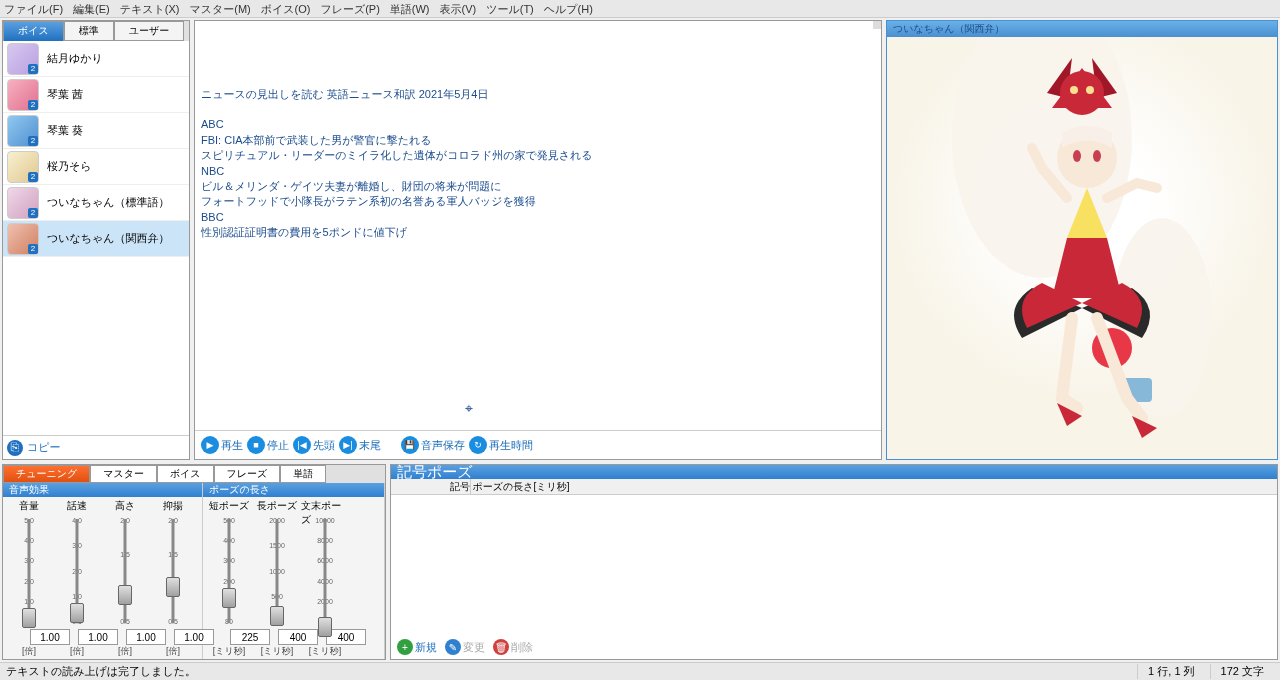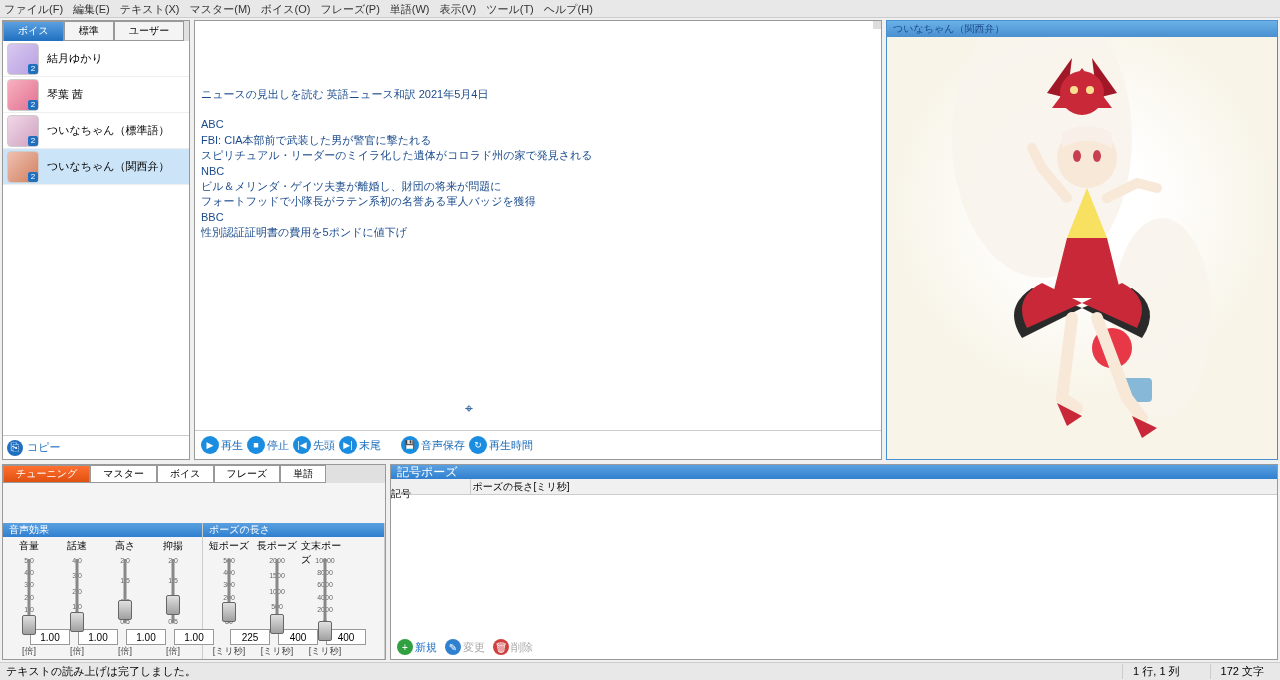--- a/index.html
+++ b/index.html
@@ -24,48 +24,48 @@
 .scroll-ind { position: absolute; right: 0; top: 0; width: 8px; height: 8px; background: #ddd; }
 .play-controls { height: 28px; display: flex; align-items: center; padding: 0 6px; gap: 4px; }
 .pc-btn { display: flex; align-items: center; cursor: pointer; color: #1a6bb8; }
 .pc-ico { width: 18px; height: 18px; border-radius: 50%; background: #1a8de0; color: #fff; display: inline-flex; align-items: center; justify-content: center; margin-right: 2px; font-size: 9px; }
 .pc-sep { width: 12px; }
 .right-panel { width: 392px; border: 1px solid #4a90d0; background: #fff; display: flex; flex-direction: column; }
 .char-header { height: 16px; background: linear-gradient(#6ab0e8, #4a90d0); color: #1a4b8c; padding: 0 6px; font-size: 10px; display: flex; align-items: center; }
 .char-image { flex: 1; background: radial-gradient(circle at 50% 40%, #fff 20%, #f8f4e8 60%); display: flex; align-items: center; justify-content: center; }
 .char-placeholder { width: 300px; height: 420px; position: relative; }
 .bottom { height: 200px; display: flex; gap: 4px; padding: 2px; }
-.tuning-panel { width: 384px; border: 1px solid #999; background: #f4f4f4; display: flex; flex-direction: column; gap: 40px; }
+.tuning-panel { width: 384px; border: 1px solid #999; background: #f4f4f4; display: flex; flex-direction: column; }
 .tuning-tabs { display: flex; height: 18px; background: #e0e0e0; }
 .tuning-tab { padding: 1px 12px; border: 1px solid #999; background: #fff; font-size: 10px; cursor: pointer; }
 .tuning-tab.active { background: linear-gradient(#ff7030, #e05010); color: #fff; }
 .tuning-body { flex: 1; display: flex; }
 .tuning-section { display: flex; flex-direction: column; border-right: 1px solid #ccc; }
 .section-hdr { height: 14px; background: linear-gradient(#5aa0e0, #3080d0); color: #fff; font-size: 10px; padding: 0 6px; display: flex; align-items: center; }
 .sliders-row { flex: 1; display: flex; padding: 2px; }
 .slider-col { width: 48px; display: flex; flex-direction: column; align-items: center; }
 .slider-lbl { font-size: 10px; height: 14px; }
 .slider-track { flex: 1; width: 30px; display: flex; flex-direction: column; justify-content: space-between; align-items: center; position: relative; padding: 4px 0; }
 .slider-track .tick { font-size: 7px; color: #666; }
 .slider-groove { position: absolute; top: 6px; bottom: 6px; width: 3px; background: #888; left: 50%; transform: translateX(-50%); }
 .slider-thumb { position: absolute; width: 14px; height: 20px; background: linear-gradient(#e0e0e0, #a0a0a0); border: 1px solid #666; border-radius: 2px; left: 50%; transform: translateX(-50%); cursor: pointer; }
 .slider-input { width: 40px; height: 16px; font-size: 10px; text-align: center; border: 1px solid #999; margin-left: 42px; }
 .slider-unit { font-size: 9px; color: #444; height: 12px; }
 .symbol-panel { flex: 1; border: 1px solid #999; background: #fff; display: flex; flex-direction: column; }
-.sym-hdr { height: 14px; background: linear-gradient(#5aa0e0, #3080d0); color: #fff; font-size: 12px; padding: 0 6px; display: flex; align-items: center; }
+.sym-hdr { height: 14px; background: linear-gradient(#5aa0e0, #3080d0); color: #fff; font-size: 15px; padding: 0 6px; display: flex; align-items: center; }
 .sym-table-hdr { display: flex; height: 16px; border-bottom: 1px solid #ccc; background: #f0f0f0; }
-.sym-col1 { width: 80px; text-align: left; border-right: 1px solid #ccc; font-size: 10px; padding-top: 8px; }
+.sym-col1 { width: 80px; text-align: right; border-right: 1px solid #ccc; font-size: 10px; padding-top: 1px; }
 .sym-col2 { width: 100px; text-align: center; font-size: 10px; padding-top: 1px; }
 .sym-body { flex: 1; }
 .sym-ctrl { height: 24px; display: flex; align-items: center; padding: 0 6px; gap: 8px; }
 .sym-btn { display: flex; align-items: center; color: #2070c0; cursor: pointer; }
 .sym-btn.disabled { color: #aaa; cursor: default; }
 .sym-ico { width: 16px; height: 16px; border-radius: 50%; display: inline-flex; align-items: center; justify-content: center; margin-right: 2px; color: #fff; font-size: 10px; }
 .statusbar { height: 18px; background: #e8e8e8; border-top: 1px solid #ccc; display: flex; align-items: center; padding: 0 6px; font-size: 10px; }
-.statusbar .sb-right { margin-left: auto; display: flex; gap: 20px; }
+.statusbar .sb-right { margin-left: auto; display: flex; gap: 5px; }
 .statusbar .sb-cell { border-left: 1px solid #ccc; padding: 0 10px; }
 .cursor-ptr { position: absolute; left: 270px; top: 378px; font-size: 14px; pointer-events: none; }
 .av1{background:linear-gradient(135deg,#d8c8f0,#b8a0e0);} .av2{background:linear-gradient(135deg,#f8d090,#f0a050);} .av3{background:linear-gradient(135deg,#f8b0c0,#e07090);} .av4{background:linear-gradient(135deg,#90c8f0,#5090d0);} .av5{background:linear-gradient(135deg,#e0e0e0,#a0a0a0);} .av6{background:linear-gradient(135deg,#f8f0d0,#e0c890);} .av7{background:linear-gradient(135deg,#f0d8e8,#d0a0c0);} .av8{background:linear-gradient(135deg,#f0c0b0,#d08060);} .av9{background:linear-gradient(135deg,#c0d8f0,#8090c0);}
 .anime-svg { width: 100%; height: 100%; }
 </style>
 </head>
 <body>
 
 <div class="menubar">
   <span>ファイル(F)</span>
@@ -88,20 +88,28 @@
       <div class="tab">ユーザー</div>
     </div>
     <div class="voice-list" id="voice-list">
         <div class="voice-item">
           <div class="voice-avatar av1"></div>
           <span>結月ゆかり</span>
         </div>
         <div class="voice-item">
           <div class="voice-avatar av3"></div>
           <span>琴葉 茜</span>
+        </div>
+        <div class="voice-item">
+          <div class="voice-avatar av4"></div>
+          <span>琴葉 葵</span>
+        </div>
+        <div class="voice-item">
+          <div class="voice-avatar av6"></div>
+          <span>桜乃そら</span>
         </div>
         <div class="voice-item">
           <div class="voice-avatar av7"></div>
           <span>ついなちゃん（標準語）</span>
         </div>
         <div class="voice-item selected">
           <div class="voice-avatar av8"></div>
           <span>ついなちゃん（関西弁）</span>
         </div>
       </div>

